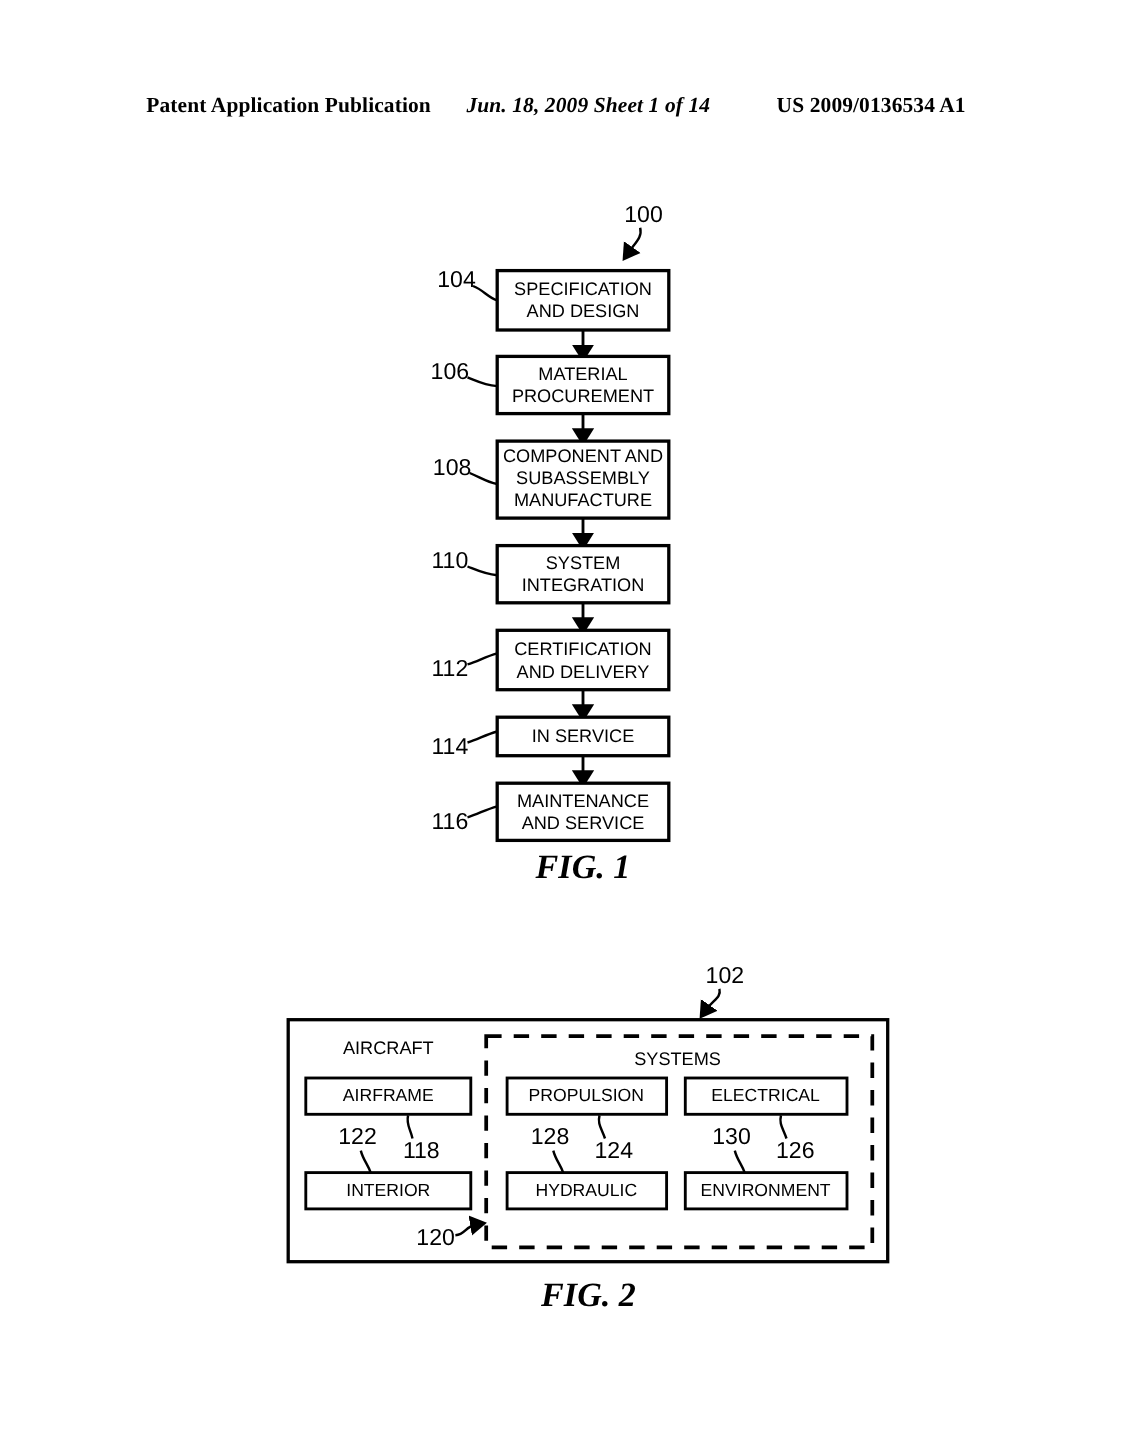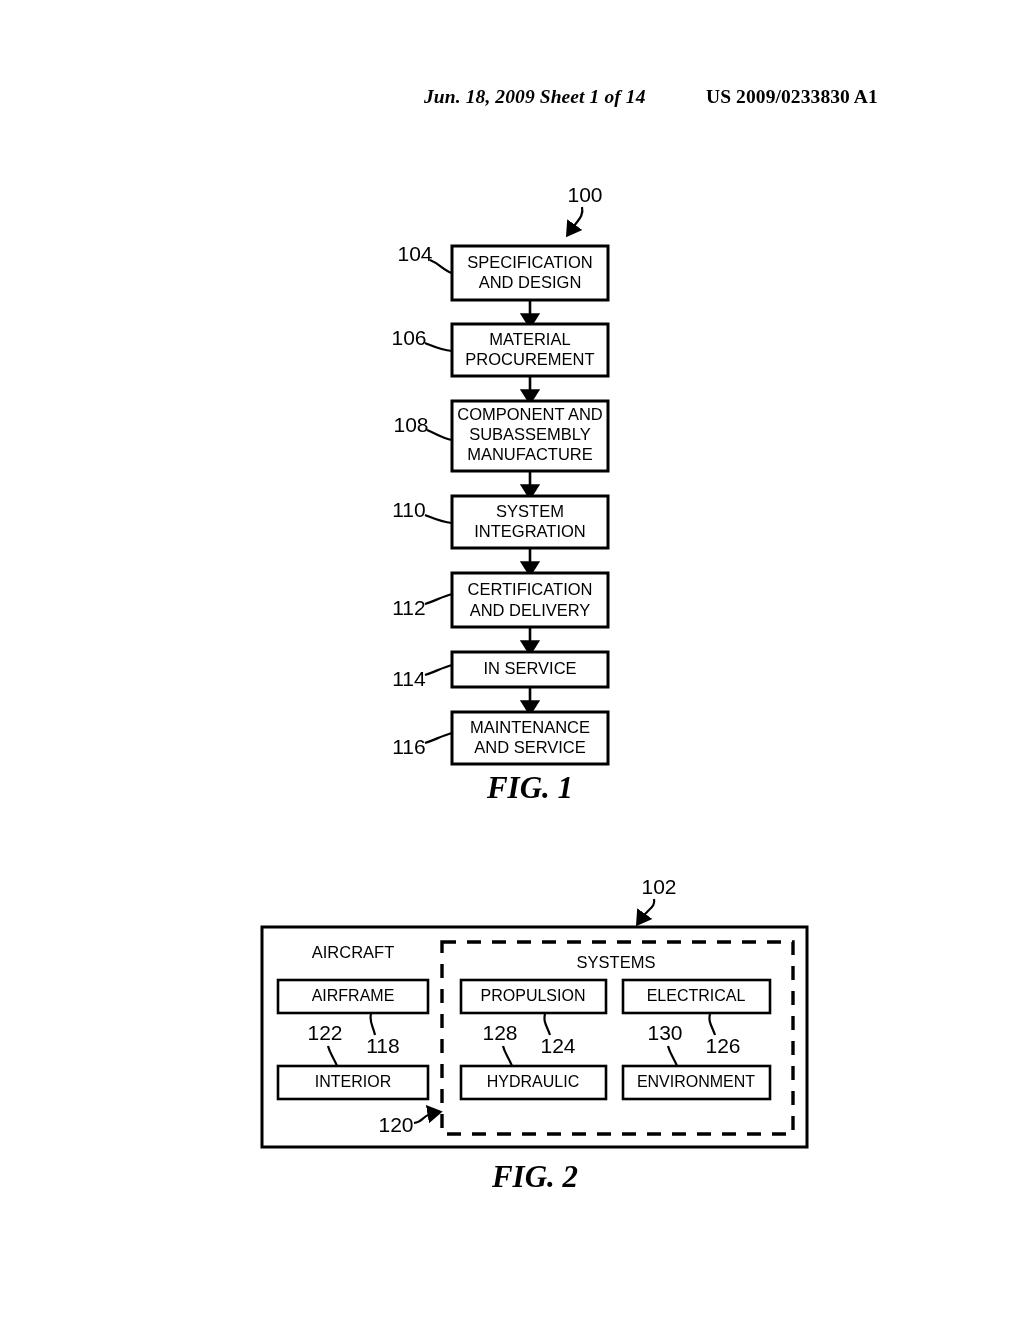--- a/index.html
+++ b/index.html
@@ -126,22 +126,23 @@
     stroke-width: 2.2;
     fill: none;
   }
 </style>
 </head>
 <body>
 
 <div class="page">
 
   <div class="pub-header">
+    <span class="hdr-left">Patent Application Publication</span>
     <span class="hdr-mid">Jun. 18, 2009  Sheet 1 of 14</span>
-    <span class="hdr-right">US 2009/0233830 A1</span>
+    <span class="hdr-right">US 2009/0136534 A1</span>
   </div>
 
   <div class="figures">
     <svg class="figcanvas" viewBox="0 0 1024 1320" xmlns="http://www.w3.org/2000/svg">
       <defs>
         <marker id="arrowDown" markerWidth="9" markerHeight="9" refX="2.6" refY="4.5" orient="auto" markerUnits="strokeWidth">
           <path d="M0,0.6 L6.2,4.5 L0,8.4 Z" fill="#000"></path>
         </marker>
         <marker id="arrowLead" markerWidth="10" markerHeight="10" refX="3" refY="5" orient="auto" markerUnits="strokeWidth">
           <path d="M0,0.8 L7,5 L0,9.2 Z" fill="#000"></path>

